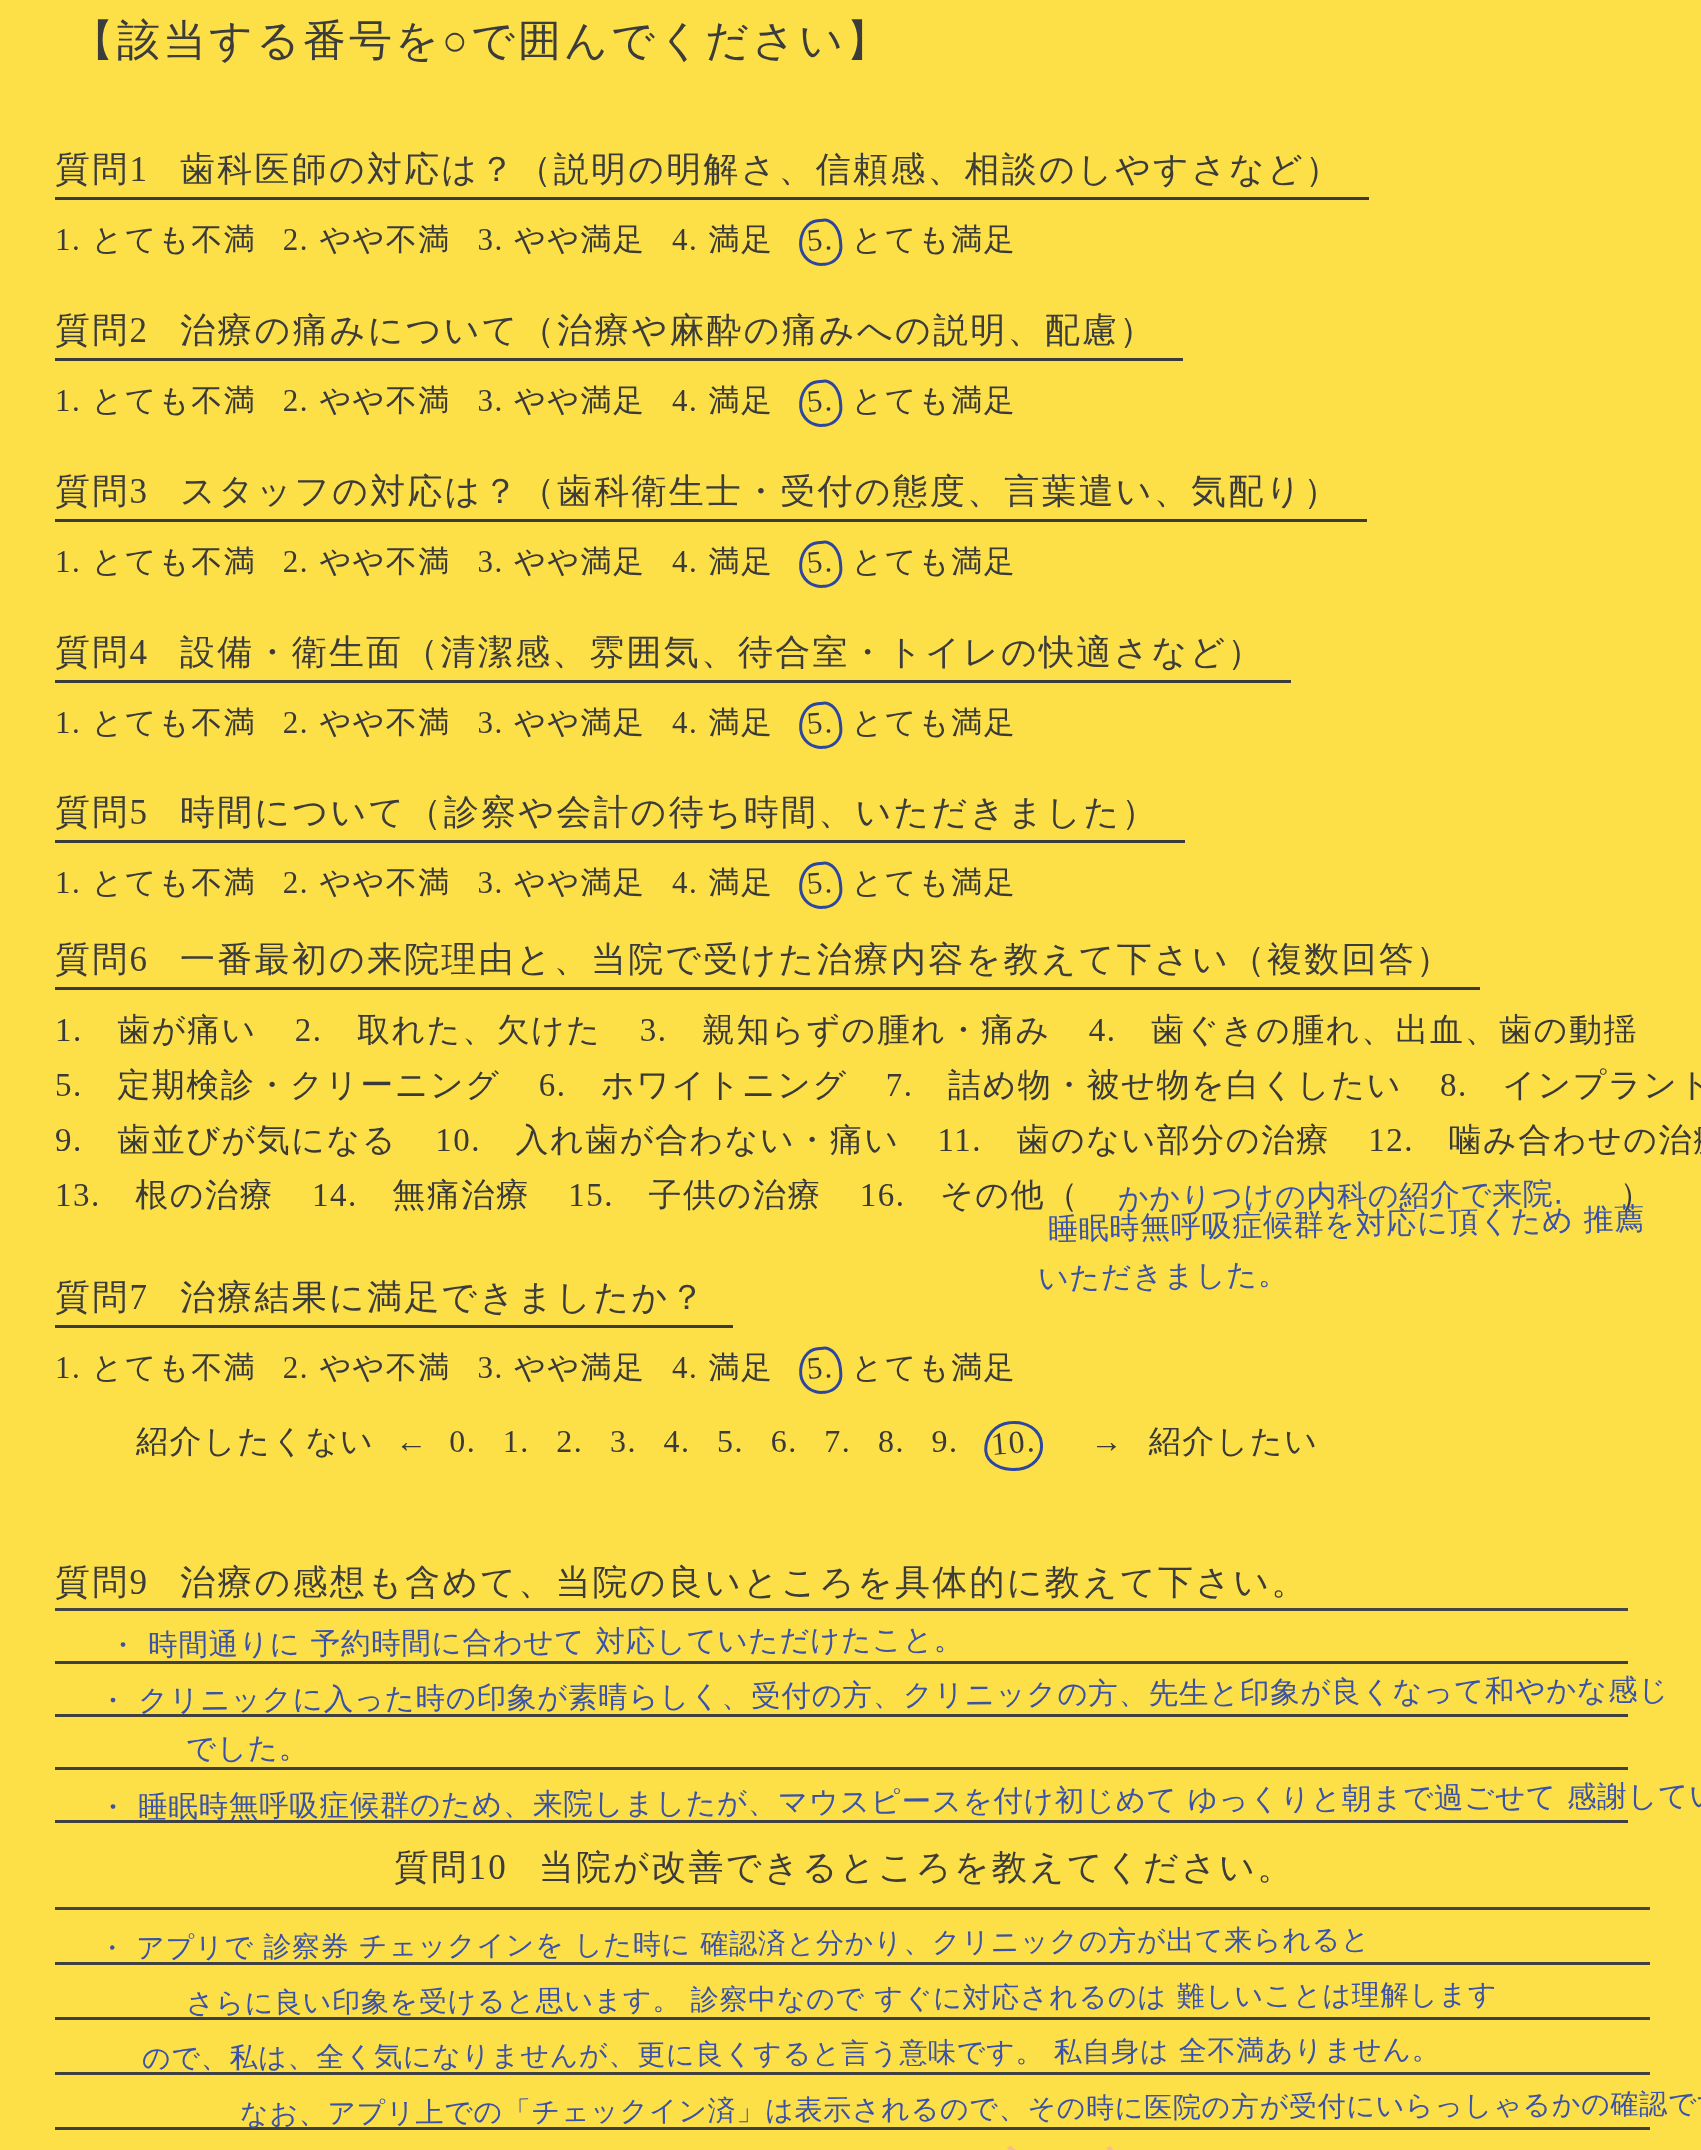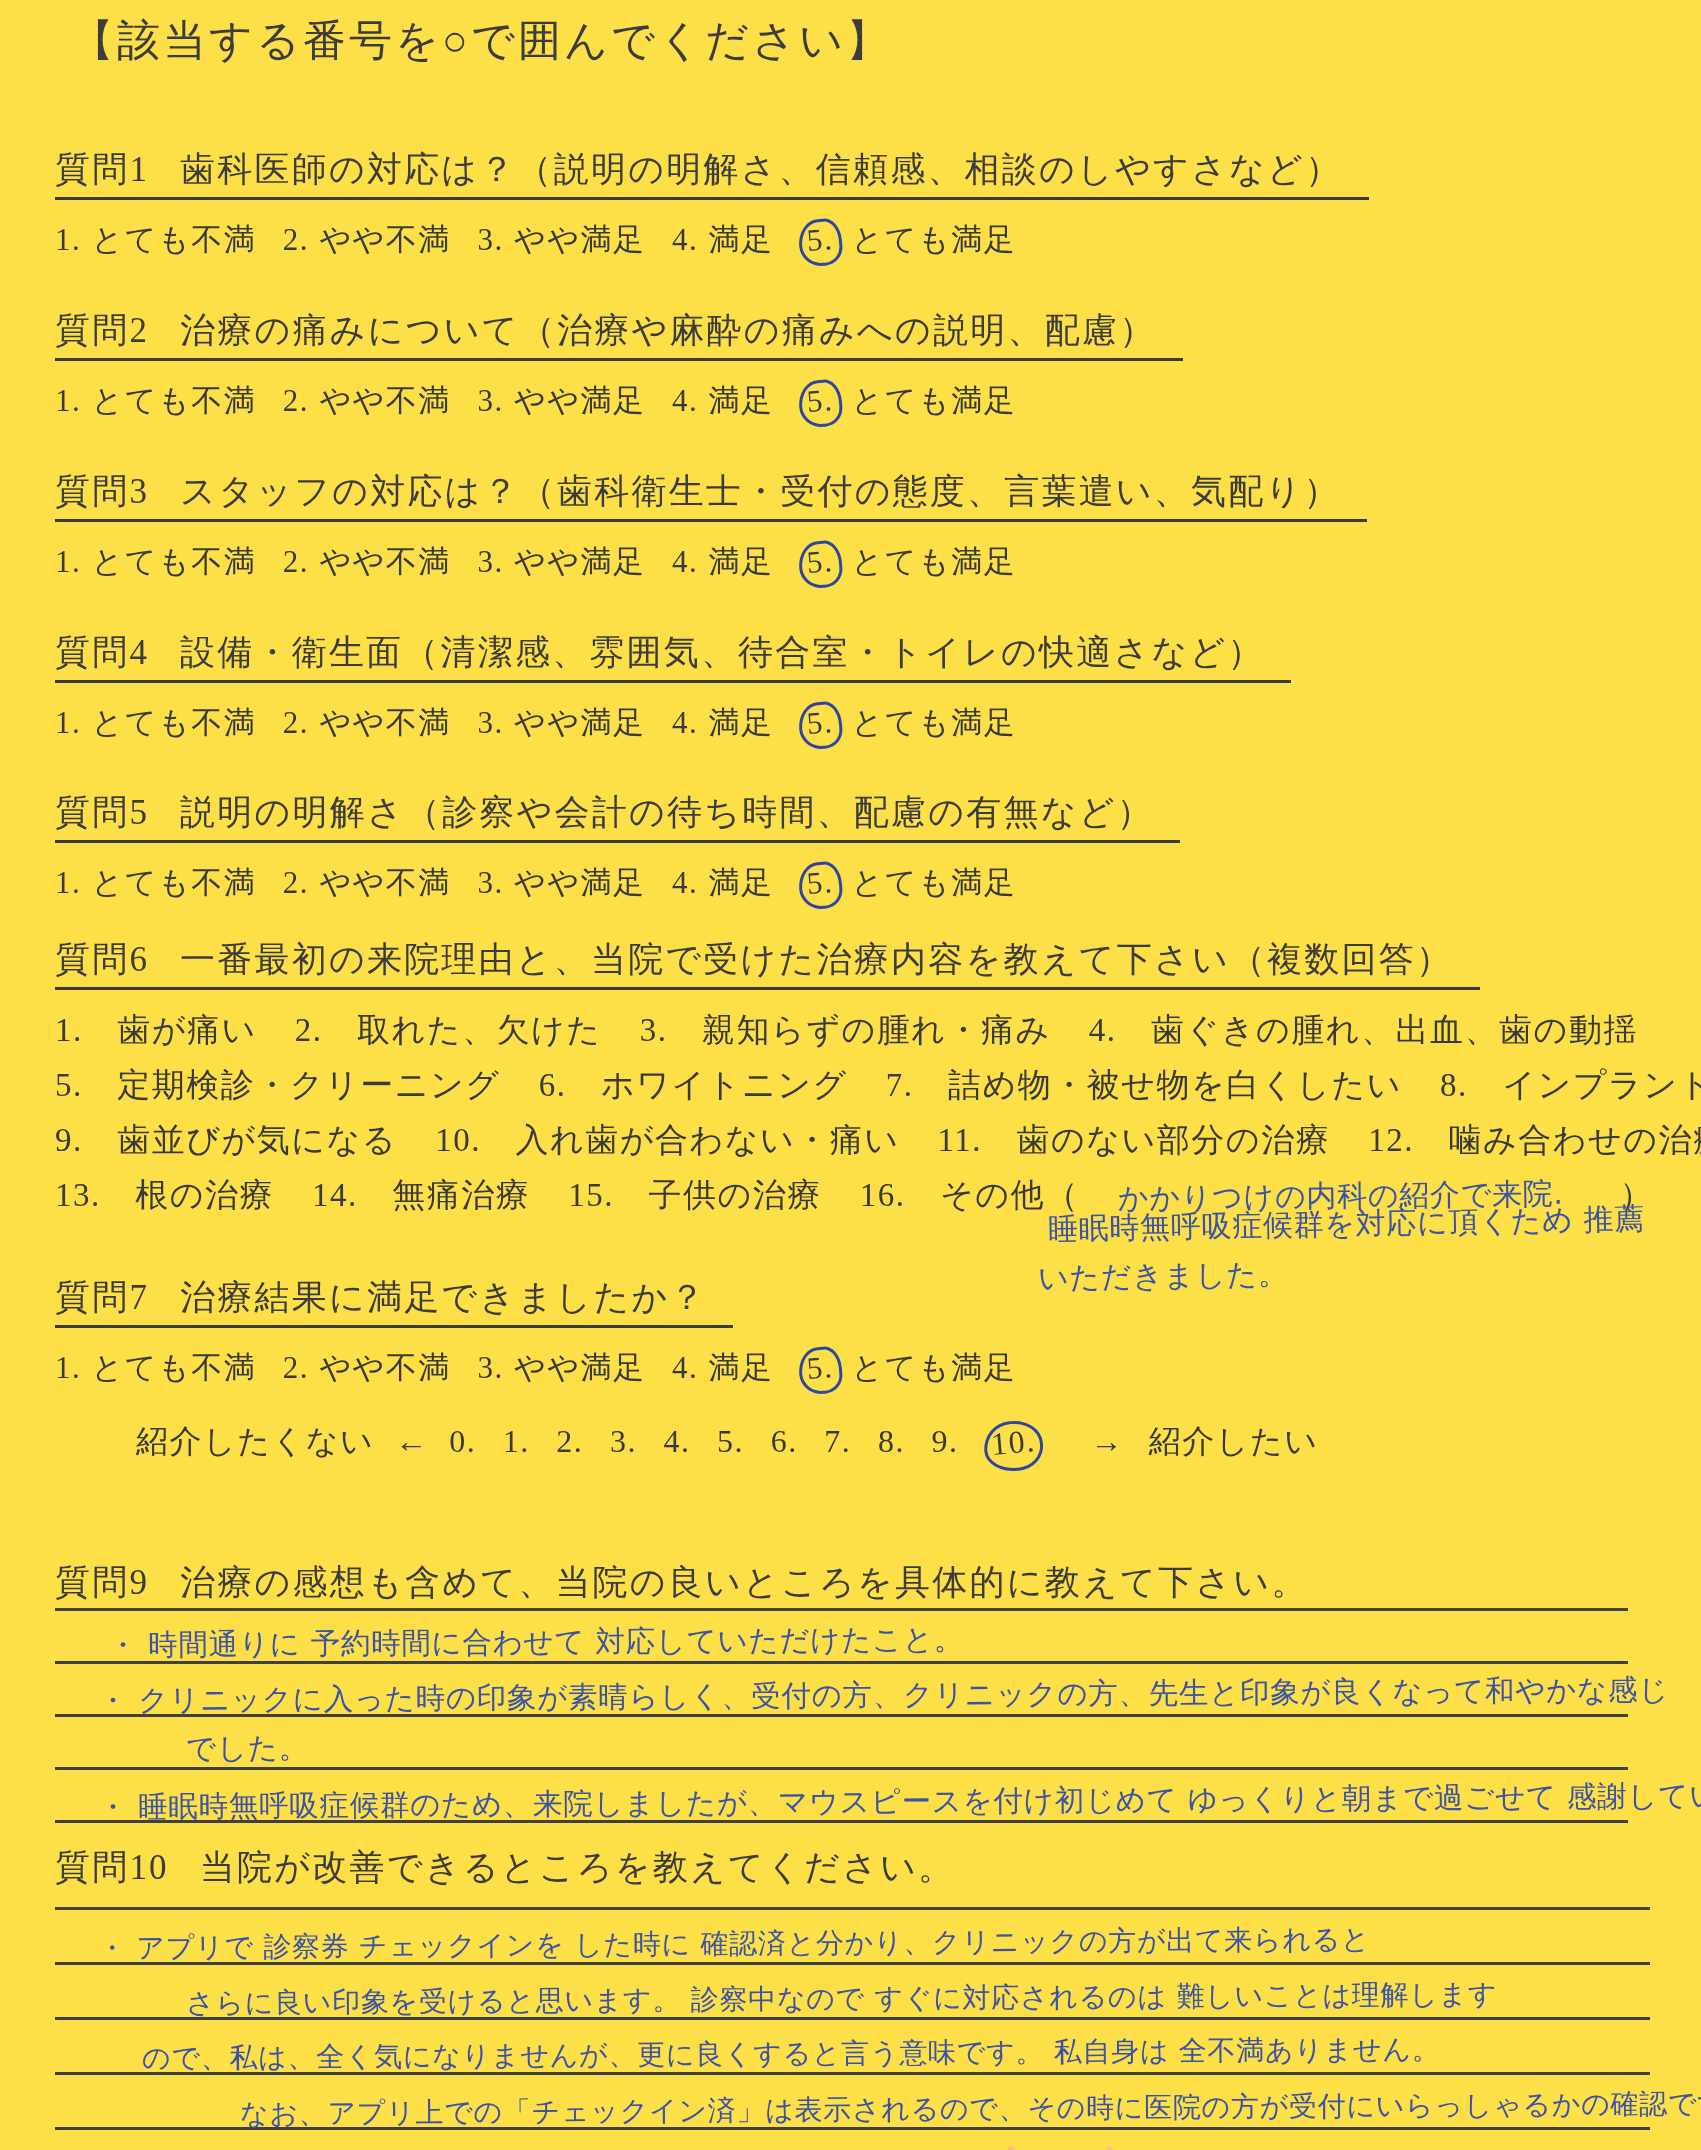--- a/index.html
+++ b/index.html
@@ -71,21 +71,21 @@
     display:flex;align-items:flex-end;
     overflow:visible;
   }
   .hand{font-size:29.5px;line-height:1.05;padding-bottom:3px;transform:rotate(-0.4deg);}
   
   #q1{top:151px;} #q2{top:312px;} #q3{top:473px;} #q4{top:634px;} #q5{top:794px;}
   #q6{top:941px;}
   #q7{top:1279px;}
   #q8{top:1401px;}
   #q9{top:1564px;}
-  #q10{top:1849px;}
+  #q10{top:1849px;text-align:center;}
   #q9 .rule-rows{margin-top:5.9px;width:1573px;}
   #q9 .hand-row{height:50px;}
   #q10 .rule-rows{margin-top:19px;width:1595px;}
   #q10 .hand-row{height:52px;}
   #q10 .hand{font-size:28px;}
   #q9 .hand-row:nth-child(1) .hand{margin-left:53px;}
   #q9 .hand-row:nth-child(2) .hand{margin-left:43px;}
   #q9 .hand-row:nth-child(3) .hand{margin-left:131px;}
   #q9 .hand-row:nth-child(4) .hand{margin-left:43px;}
   #q10 .hand-row:nth-child(1) .hand{margin-left:43px;}
@@ -127,21 +127,21 @@
     <div class="opts"><span class="opt"><span class="num">1.</span><span class="lab">とても不満</span></span><span class="opt"><span class="num">2.</span><span class="lab">やや不満</span></span><span class="opt"><span class="num">3.</span><span class="lab">やや満足</span></span><span class="opt"><span class="num">4.</span><span class="lab">満足</span></span><span class="opt"><span class="num circled">5.</span><span class="lab">とても満足</span></span></div>
   </section>
       <section class="q" id="q4">
     <div class="q-head">
       <span class="q-label">質問4</span><span class="q-title">設備・衛生面（清潔感、雰囲気、待合室・トイレの快適さなど）</span>
     </div>
     <div class="opts"><span class="opt"><span class="num">1.</span><span class="lab">とても不満</span></span><span class="opt"><span class="num">2.</span><span class="lab">やや不満</span></span><span class="opt"><span class="num">3.</span><span class="lab">やや満足</span></span><span class="opt"><span class="num">4.</span><span class="lab">満足</span></span><span class="opt"><span class="num circled">5.</span><span class="lab">とても満足</span></span></div>
   </section>
       <section class="q" id="q5">
     <div class="q-head">
-      <span class="q-label">質問5</span><span class="q-title">説明の明解さ（診察や会計の待ち時間、配慮の有無など）</span>
+      <span class="q-label">質問5</span><span class="q-title">時間について（診察や会計の待ち時間、いただきました）</span>
     </div>
     <div class="opts"><span class="opt"><span class="num">1.</span><span class="lab">とても不満</span></span><span class="opt"><span class="num">2.</span><span class="lab">やや不満</span></span><span class="opt"><span class="num">3.</span><span class="lab">やや満足</span></span><span class="opt"><span class="num">4.</span><span class="lab">満足</span></span><span class="opt"><span class="num circled">5.</span><span class="lab">とても満足</span></span></div>
   </section>
       <section class="q" id="q6">
     <div class="q-head">
       <span class="q-label">質問6</span><span class="q-title">一番最初の来院理由と、当院で受けた治療内容を教えて下さい（複数回答）</span>
     </div>
     <div class="m-rows">
           <div class="m-row"><span class="m-item">1.　歯が痛い</span><span class="m-item">2.　取れた、欠けた</span><span class="m-item">3.　親知らずの腫れ・痛み</span><span class="m-item">4.　歯ぐきの腫れ、出血、歯の動揺</span></div>
           <div class="m-row"><span class="m-item">5.　定期検診・クリーニング</span><span class="m-item">6.　ホワイトニング</span><span class="m-item">7.　詰め物・被せ物を白くしたい</span><span class="m-item">8.　インプラント</span></div>

